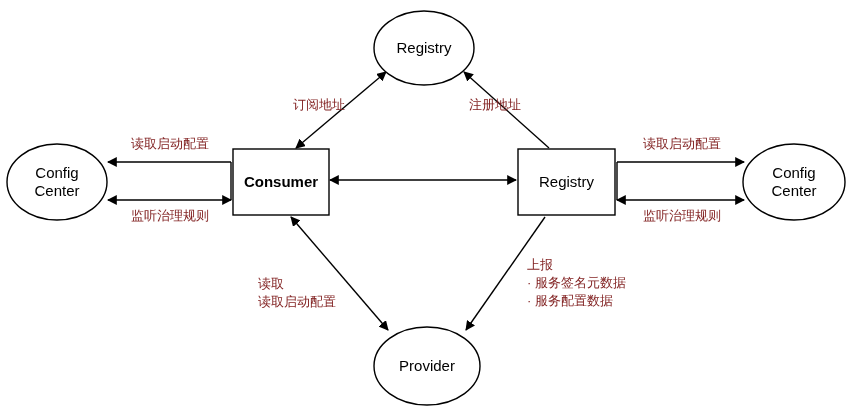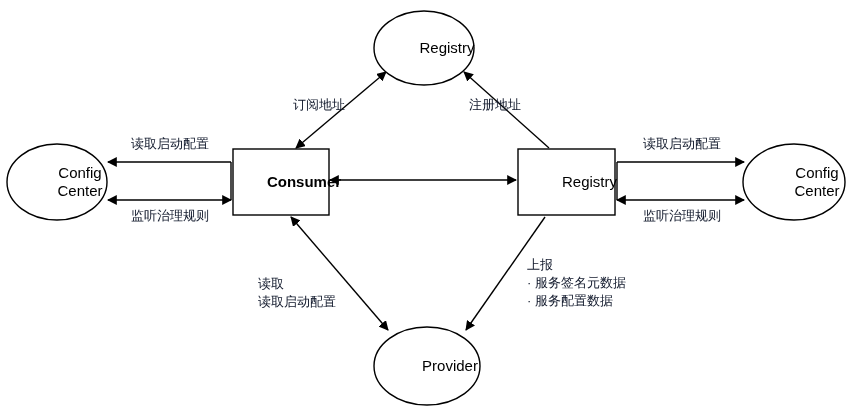--- a/index.html
+++ b/index.html
@@ -37,27 +37,26 @@
     fill: none;
   }
   .node-label {
     position: absolute;
     text-align: center;
     font-size: 15px;
     line-height: 18px;
     color: #000000;
     white-space: pre-line;
     pointer-events: none;
-    padding-left: 23px;
   }
   .edge-label {
     position: absolute;
     font-size: 13px;
     line-height: 18px;
-    color: #0f172a;
+    color: #7f1d1d;
     white-space: pre-line;
   }
   .edge-label.center {
     text-align: center;
   }
   .edge-label.left {
     text-align: left;
     margin-top: 18px;
   }
 </style>

